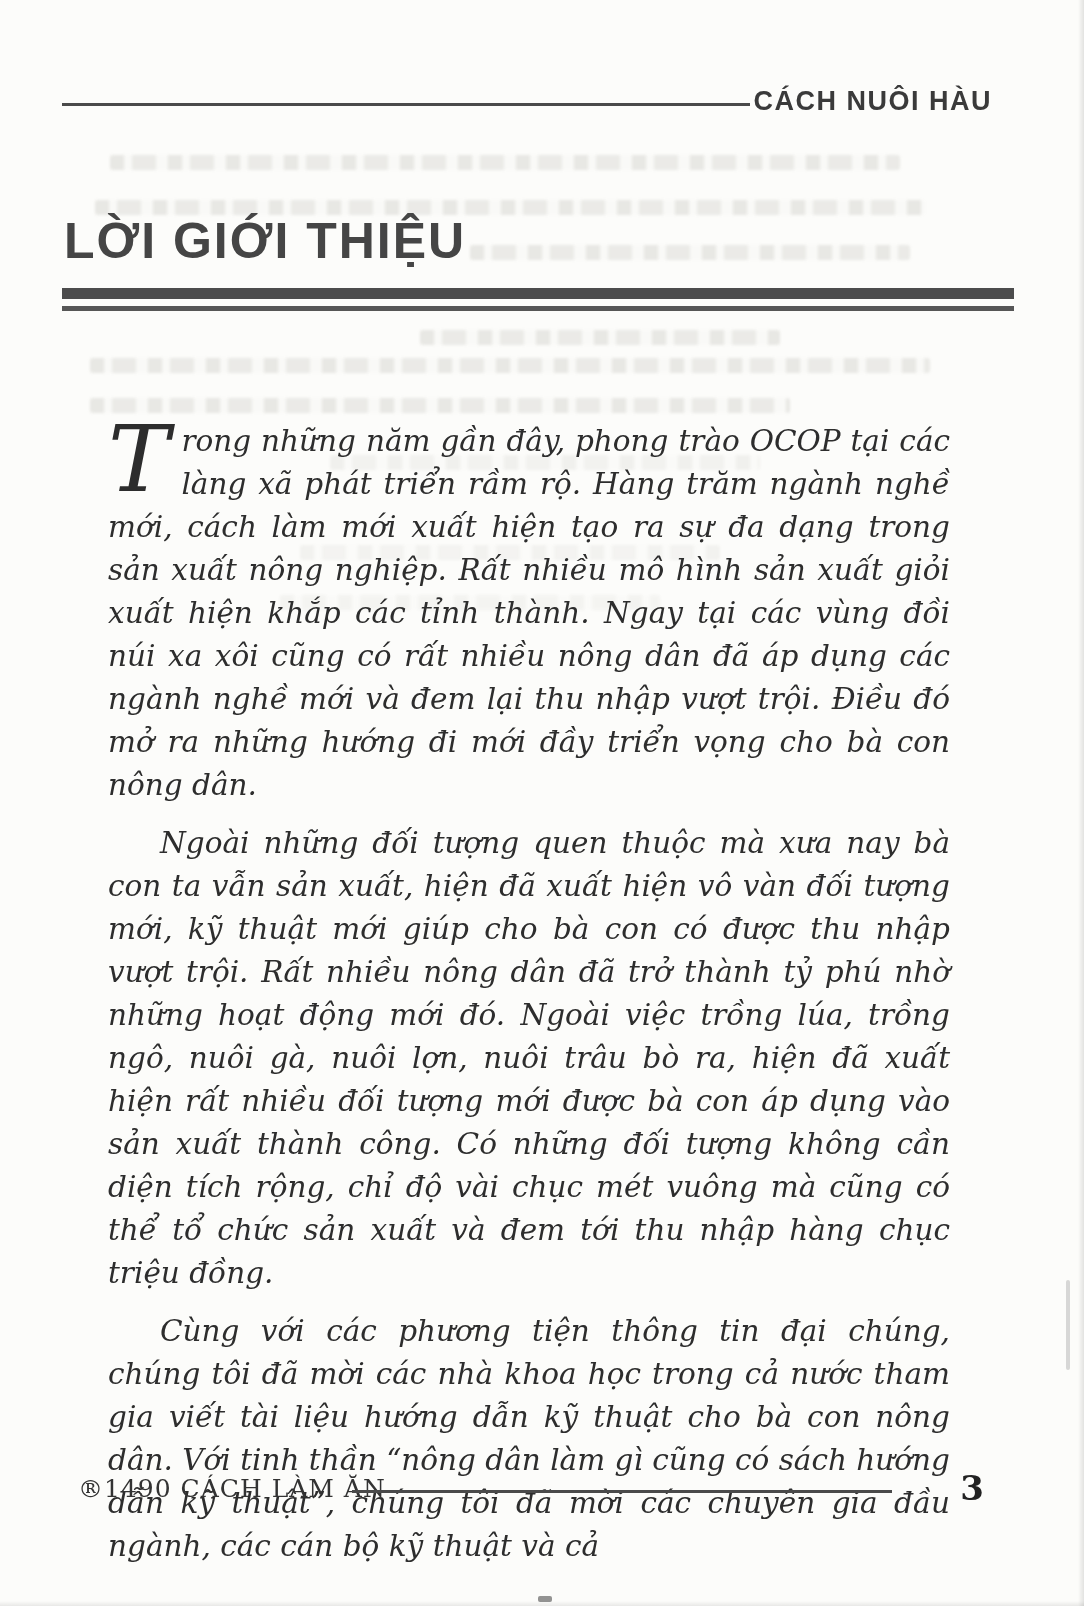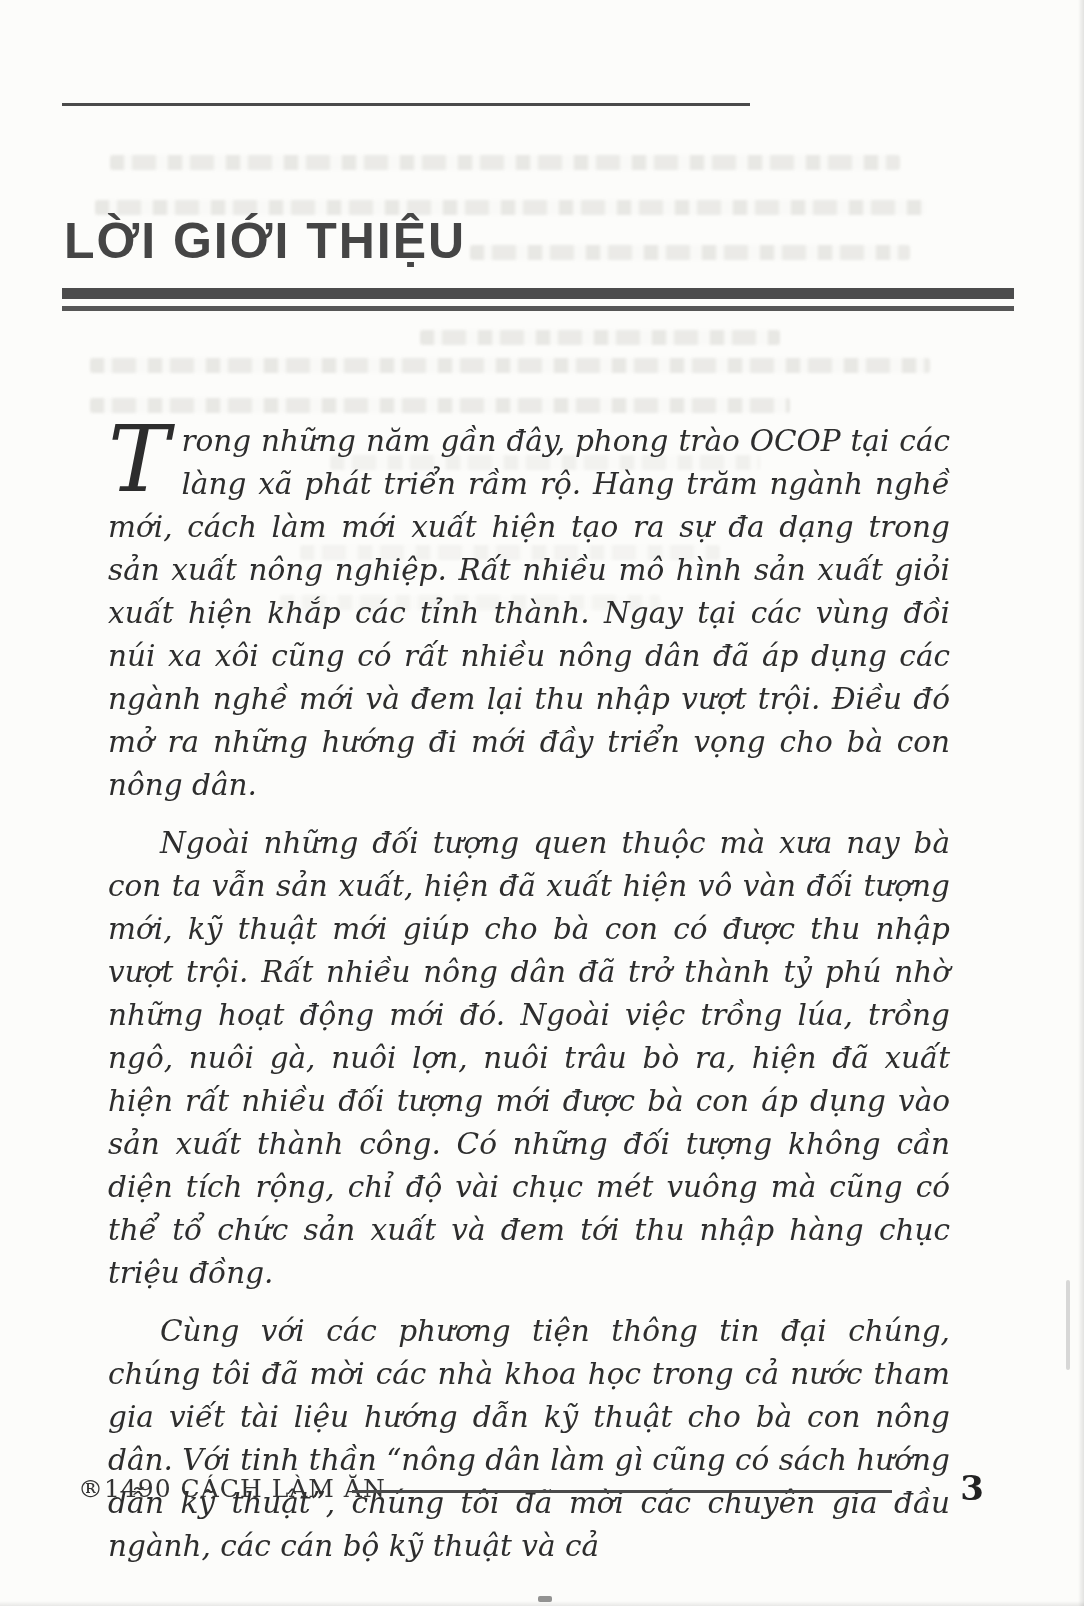--- a/index.html
+++ b/index.html
@@ -113,20 +113,21 @@
   <div class="ghost" style="left:95px;  top:200px; width:830px;"></div>
   <div class="ghost" style="left:470px; top:245px; width:440px;"></div>
   <div class="ghost" style="left:420px; top:330px; width:360px;"></div>
   <div class="ghost" style="left:90px;  top:358px; width:840px;"></div>
   <div class="ghost" style="left:90px;  top:398px; width:700px;"></div>
   <div class="ghost" style="left:330px; top:455px; width:430px; opacity:.6;"></div>
   <div class="ghost" style="left:300px; top:545px; width:420px; opacity:.5;"></div>
   <div class="ghost" style="left:280px; top:595px; width:380px; opacity:.45;"></div>
 
   <div class="header-rule"></div>
+  <div class="header-title">CÁCH NUÔI HÀU</div>
 
   <div class="page-title">LỜI GIỚI THIỆU</div>
   <div class="title-rule-thick"></div>
   <div class="title-rule-thin"></div>
 
   <div class="body-text">
     <p><span class="drop-cap">T</span><span>rong những năm gần đây, phong trào OCOP tại các làng xã phát triển rầm rộ. Hàng trăm ngành nghề mới, cách làm mới xuất hiện tạo ra sự đa dạng trong sản xuất nông nghiệp. Rất nhiều mô hình sản xuất giỏi xuất hiện khắp các tỉnh thành. Ngay tại các vùng đồi núi xa xôi cũng có rất nhiều nông dân đã áp dụng các ngành nghề mới và đem lại thu nhập vượt trội. Điều đó mở ra những hướng đi mới đầy triển vọng cho bà con nông dân.</span></p>
     <p class="indent">Ngoài những đối tượng quen thuộc mà xưa nay bà con ta vẫn sản xuất, hiện đã xuất hiện vô vàn đối tượng mới, kỹ thuật mới giúp cho bà con có được thu nhập vượt trội. Rất nhiều nông dân đã trở thành tỷ phú nhờ những hoạt động mới đó. Ngoài việc trồng lúa, trồng ngô, nuôi gà, nuôi lợn, nuôi trâu bò ra, hiện đã xuất hiện rất nhiều đối tượng mới được bà con áp dụng vào sản xuất thành công. Có những đối tượng không cần diện tích rộng, chỉ độ vài chục mét vuông mà cũng có thể tổ chức sản xuất và đem tới thu nhập hàng chục triệu đồng.</p>
     <p class="indent">Cùng với các phương tiện thông tin đại chúng, chúng tôi đã mời các nhà khoa học trong cả nước tham gia viết tài liệu hướng dẫn kỹ thuật cho bà con nông dân. Với tinh thần “nông dân làm gì cũng có sách hướng dẫn kỹ thuật”, chúng tôi đã mời các chuyên gia đầu ngành, các cán bộ kỹ thuật và cả</p>
   </div>

